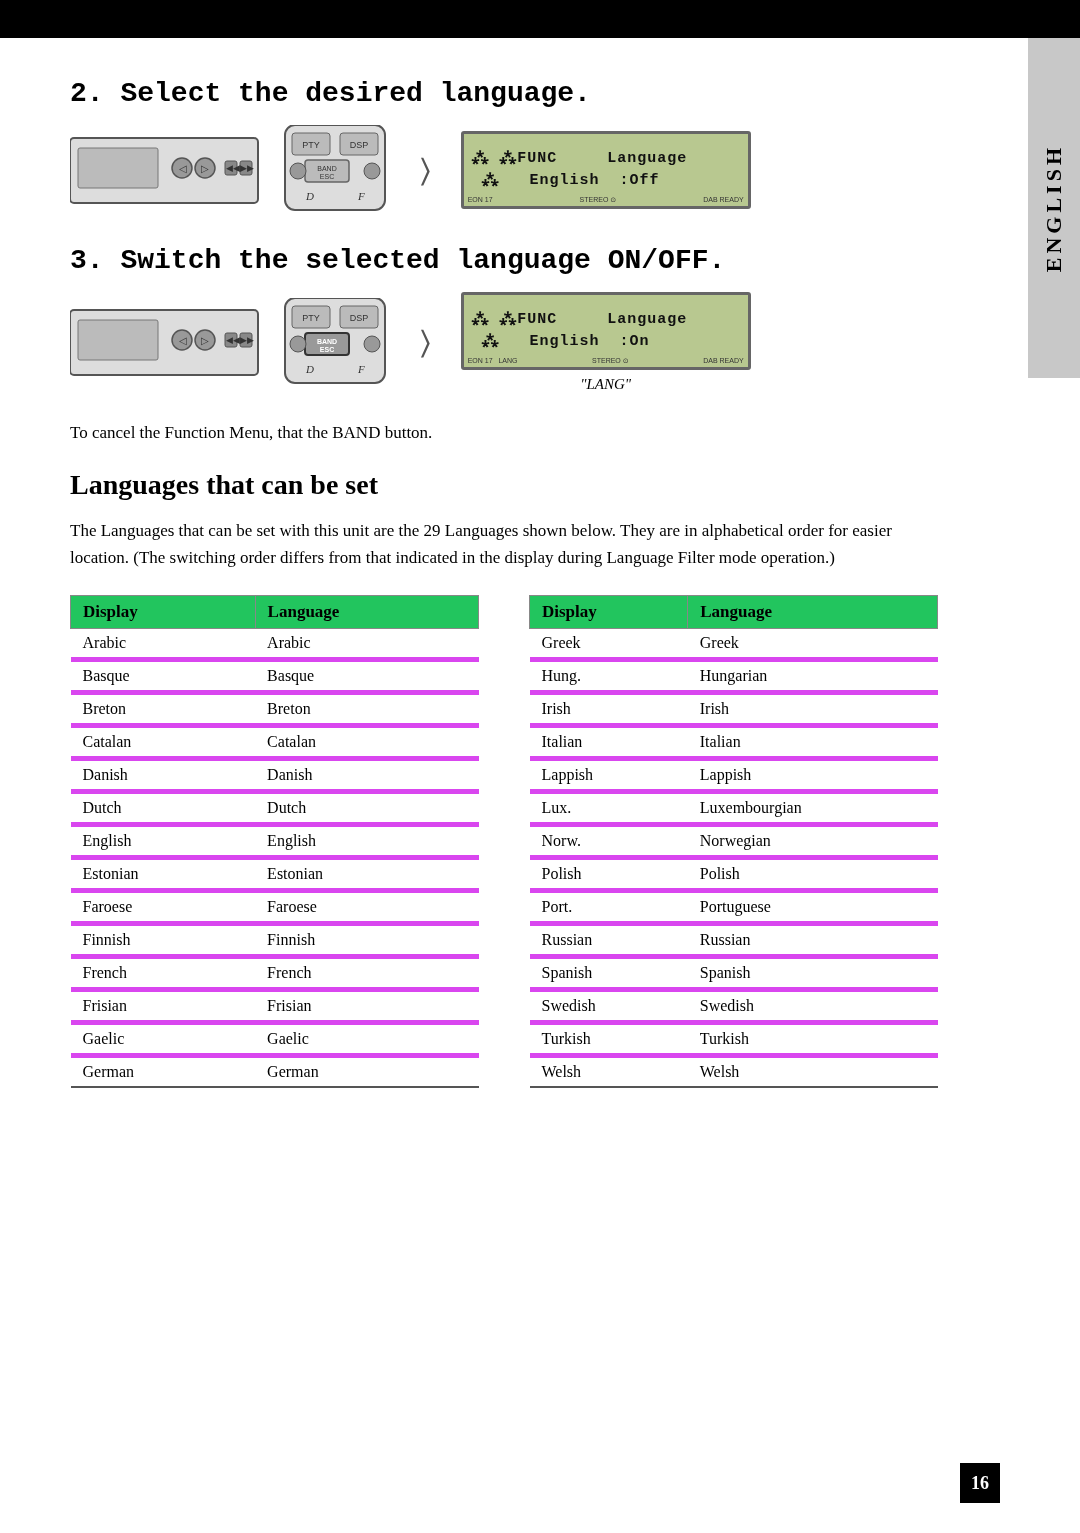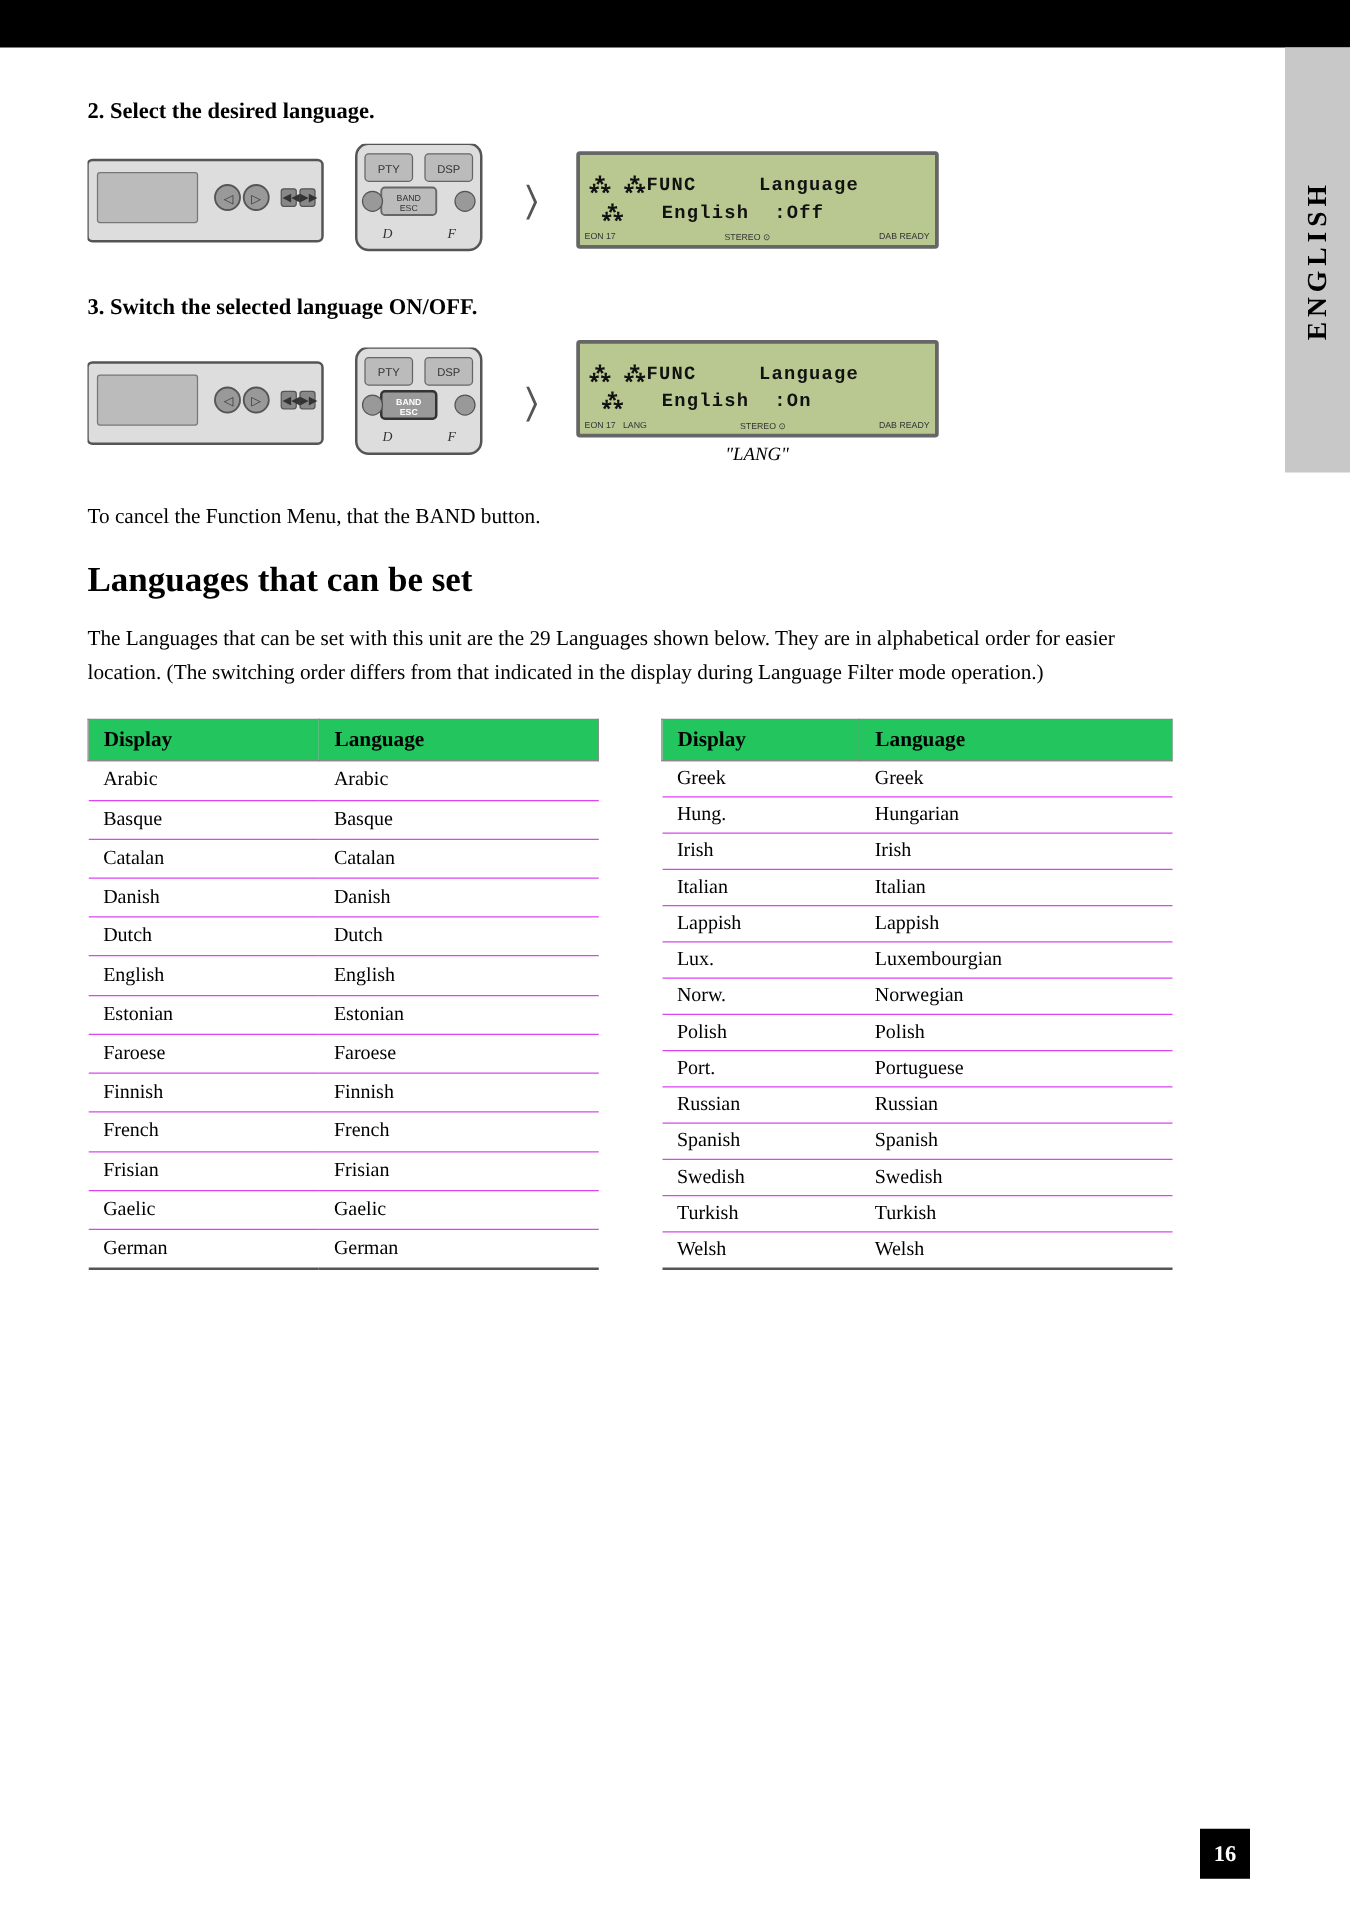--- a/index.html
+++ b/index.html
@@ -45,23 +45,24 @@
     }
 
     
     .content {
       padding: 40px 90px 40px 70px;
       margin-right: 52px;
     }
 
     
     .step-heading {
-      font-size: 18px;
+      font-size: 28px;
       font-weight: bold;
       margin-bottom: 16px;
+      font-family: Liberation Mono, monospace;
     }
 
     
     .image-row {
       display: flex;
       align-items: center;
       gap: 20px;
       margin-bottom: 30px;
     }
 
@@ -116,21 +117,21 @@
       font-weight: bold;
       font-size: 17px;
       padding: 6px 12px;
       text-align: left;
       border: 1px solid #888;
     }
 
     .lang-table td {
       font-size: 16px;
       padding: 5px 12px;
-      border-bottom: 1px solid #d946ef;
+      border-bottom: 5px solid #d946ef;
     }
 
     .lang-table tr:last-child td {
       border-bottom: 2px solid #555;
     }
 
     
     .page-number {
       position: absolute;
       bottom: 30px;
@@ -304,20 +305,24 @@
       <tbody id="table1-body">
       <tr>
             <td>Arabic</td>
             <td>Arabic</td>
           </tr>
           <tr>
             <td>Basque</td>
             <td>Basque</td>
           </tr>
           <tr>
+            <td>Breton</td>
+            <td>Breton</td>
+          </tr>
+          <tr>
             <td>Catalan</td>
             <td>Catalan</td>
           </tr>
           <tr>
             <td>Danish</td>
             <td>Danish</td>
           </tr>
           <tr>
             <td>Dutch</td>
             <td>Dutch</td>

